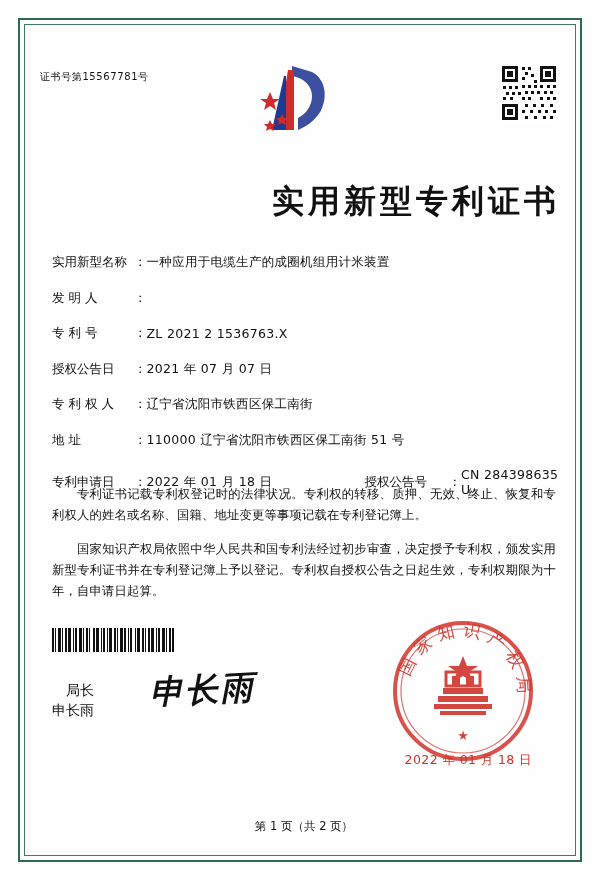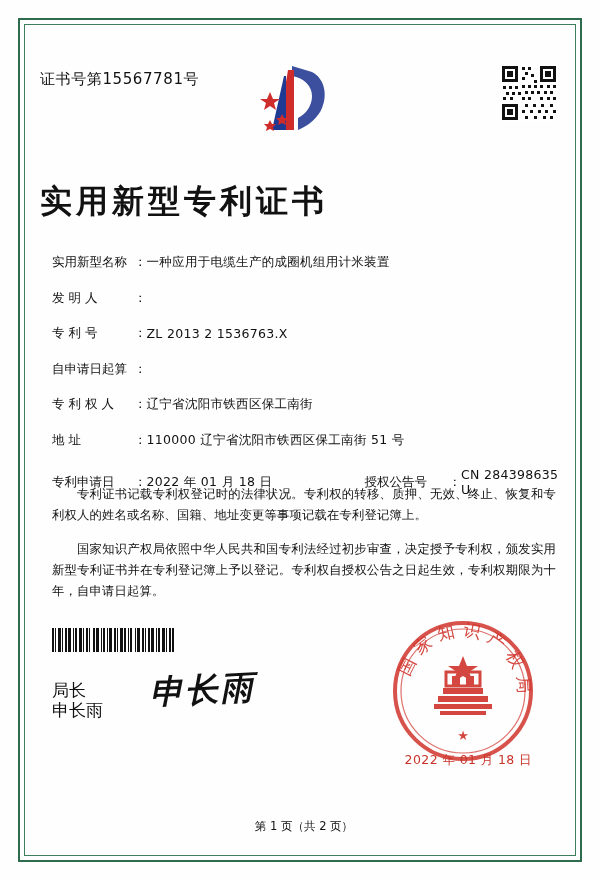--- a/index.html
+++ b/index.html
@@ -58,21 +58,21 @@
     top: 40px;
     right: 40px;
     bottom: 40px;
   }
 
   
   .cert-number {
     position: absolute;
     left: 0;
     top: 30px;
-    font-size: 15px;
+    font-size: 10px;
     letter-spacing: 0.6px;
     color: #111;
   }
   .logo {
     position: absolute;
     left: 208px;
     top: 22px;
     width: 90px;
     height: 78px;
   }
@@ -83,21 +83,21 @@
     width: 58px;
     height: 58px;
   }
 
   
   .title {
     position: absolute;
     left: 0;
     right: 0;
     top: 140px;
-    text-align: left;
+    text-align: right;
     font-family: "DejaVu Serif", "Liberation Serif", serif;
     font-size: 32px;
     font-weight: bold;
     letter-spacing: 4px;
     color: #111;
   }
 
   
   .fields {
     position: absolute;
@@ -168,22 +168,23 @@
     display: block;
     background: #111;
     height: 100%;
   }
 
   
   .sig-block {
     position: absolute;
     left: 12px;
     top: 640px;
-    font-size: 17px;
+    font-size: 14px;
     line-height: 20px;
+    text-align: right;
   }
   .sig-script {
     position: absolute;
     left: 110px;
     top: 628px;
     font-family: "DejaVu Serif", "Liberation Serif", serif;
     font-size: 33px;
     font-style: italic;
     font-weight: bold;
     letter-spacing: 2px;
@@ -317,26 +318,27 @@
       </div>
 
       <div class="field-row">
         <span class="field-label">发 明 人</span>
         <span class="field-colon">：</span>
       </div>
 
       <div class="field-row">
         <span class="field-label">专 利 号</span>
         <span class="field-colon">：</span>
-        <span class="field-value">ZL 2013 2 1536763.X</span>
-      </div>
-
-      <div class="field-row">
-        <span class="field-label">自申请日起算</span>
-        <span class="field-colon">：</span>
+        <span class="field-value">ZL 2021 2 1536763.X</span>
+      </div>
+
+      <div class="field-row">
+        <span class="field-label">授权公告日</span>
+        <span class="field-colon">：</span>
+        <span class="field-value">2021 年 07 月 07 日</span>
       </div>
 
       <div class="field-row">
         <span class="field-label">专 利 权 人</span>
         <span class="field-colon">：</span>
         <span class="field-value">辽宁省沈阳市铁西区保工南街</span>
       </div>
 
       <div class="field-row">
         <span class="field-label">地 址</span>

